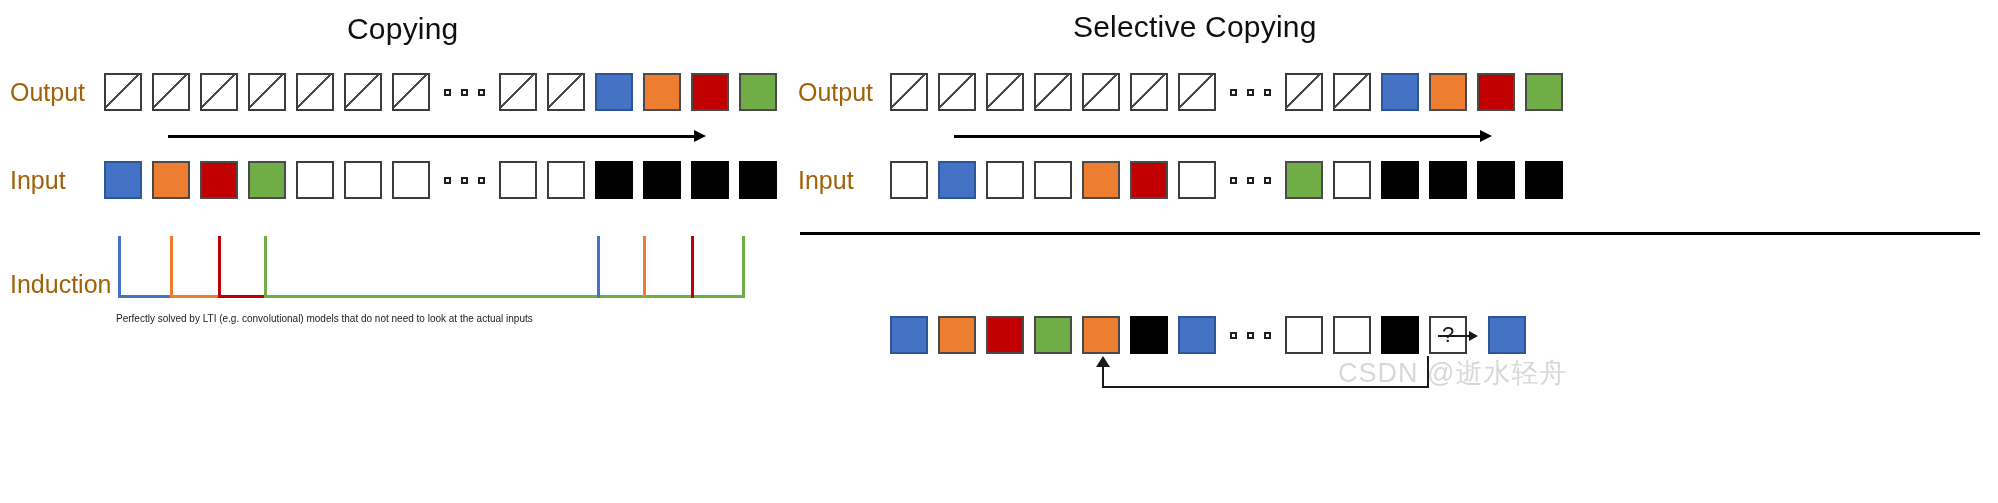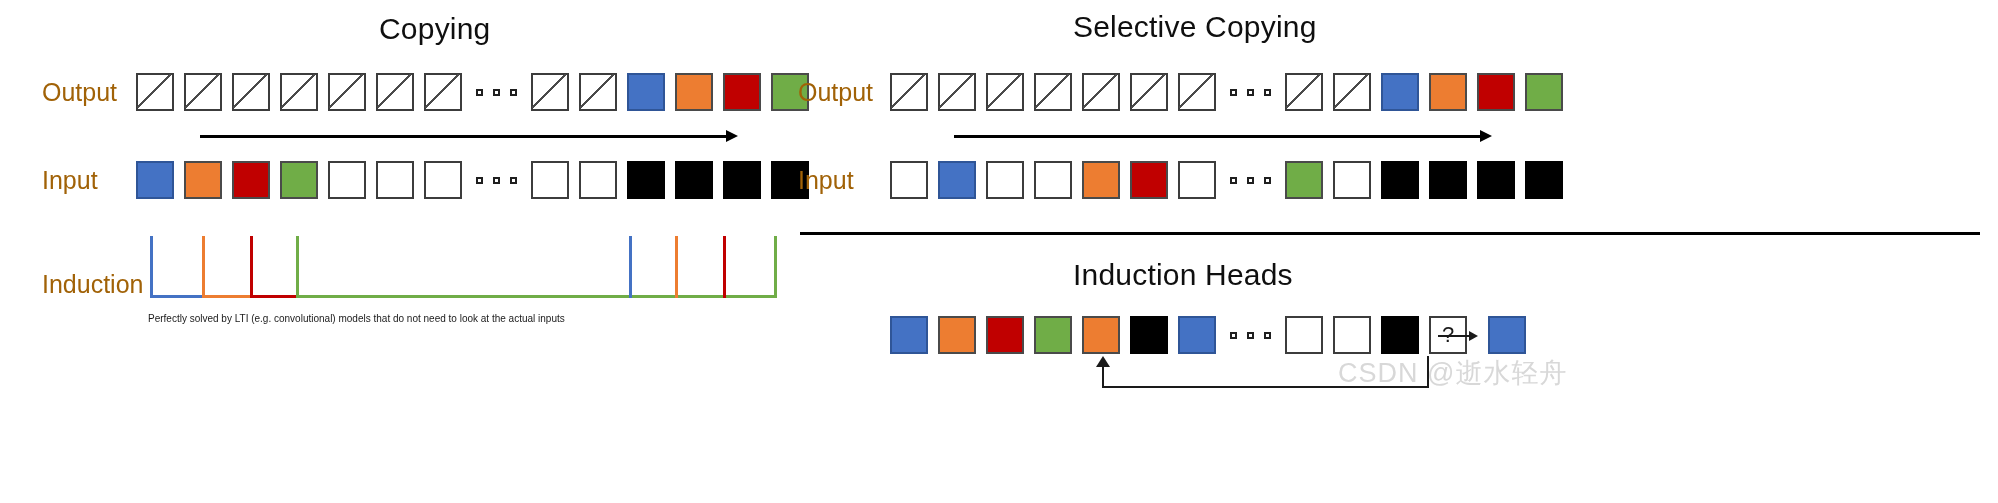--- a/index.html
+++ b/index.html
@@ -170,21 +170,21 @@
     position: absolute;
     font-size: 27px;
     color: #d8d8d8;
     white-space: nowrap;
     letter-spacing: 1px;
   }
 </style>
 </head>
 <body>
 
-<div class="panel" style="left:0;top:0;width:790px;height:503px;margin-left:32px;">
+<div class="panel" style="left:0;top:0;width:790px;height:503px;">
 
   <div class="panel-title" style="left:347px;top:12px;">Copying</div>
 
   <div class="row-label" style="left:10px;top:78px;">Output</div>
 
   <div class="cell-row" style="left:104px;top:73px;">
     <div class="cell slash"></div>
     <div class="cell slash"></div>
     <div class="cell slash"></div>
     <div class="cell slash"></div>
@@ -305,21 +305,20 @@
     <div class="cell green"></div>
     <div class="cell empty"></div>
     <div class="cell black"></div>
     <div class="cell black"></div>
     <div class="cell black"></div>
     <div class="cell black"></div>
   </div>
 
   <div class="divider" style="left:10px;top:232px;width:1180px;"></div>
 
-  <div class="panel-title" style="left:283px;top:258px;">Induction Heads</div>
 
   <div class="cell-row" style="left:100px;top:316px;">
     <div class="cell blue"></div>
     <div class="cell orange"></div>
     <div class="cell red"></div>
     <div class="cell green"></div>
     <div class="cell orange"></div>
     <div class="cell black"></div>
     <div class="cell blue"></div>
     <div class="ellipsis">

